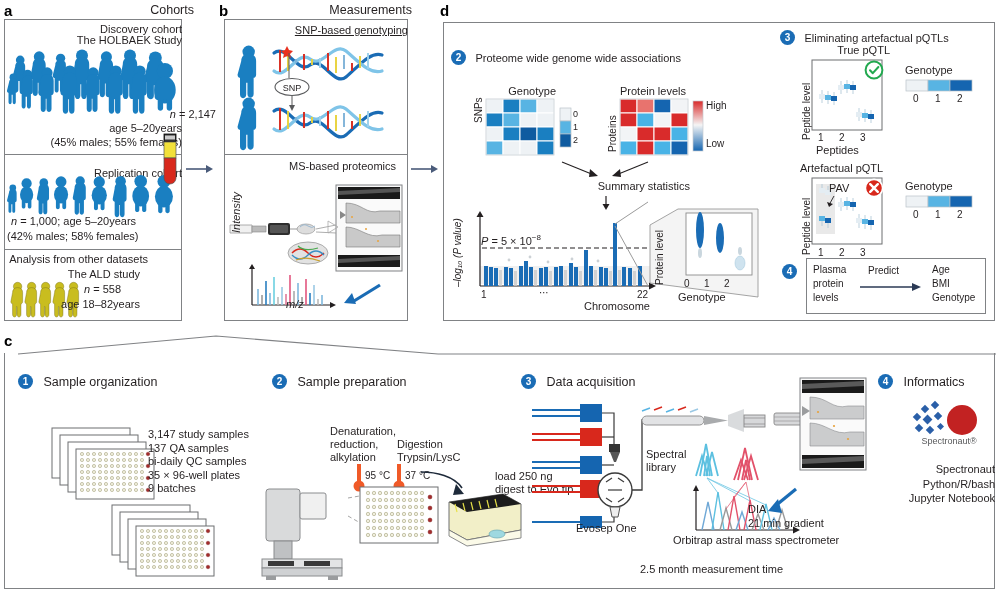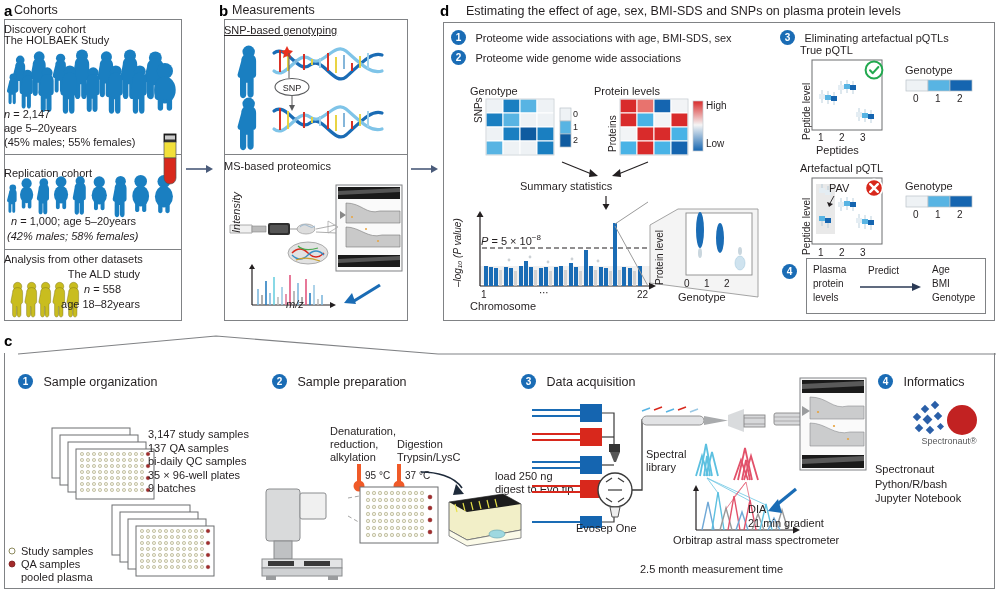--- a/index.html
+++ b/index.html
@@ -3,21 +3,21 @@
 <meta charset="utf-8">
 <style>
   html,body{margin:0;padding:0;background:#fff;}
   body{width:1000px;height:593px;position:relative;overflow:hidden;
        font-family:"Liberation Sans","DejaVu Sans",sans-serif;color:#231f20;}
   .fig{position:absolute;inset:0;}
   .abs{position:absolute;}
   .pl{font-weight:bold;font-size:15px;color:#000;}
   .ttl{font-size:12.5px;color:#231f20;}
   .box{border:1.1px solid #808285;box-sizing:border-box;}
-  .ctr{text-align:left;}
+  .ctr{text-align:right;}
   .num{display:inline-flex;align-items:center;justify-content:center;
        width:15px;height:15px;border-radius:50%;background:#1a6cb5;color:#fff;
        font-size:10px;font-weight:bold;vertical-align:middle;}
   .lbl{font-size:11px;}
   .sm{font-size:10px;}
   .xs{font-size:9px;}
   svg{display:block;overflow:visible;}
   .it{font-style:italic;}
 </style>
 </head>
@@ -152,21 +152,21 @@
             </g>
           <g transform="translate(150,-1) scale(0.72)">
               <circle cx="11" cy="9" r="9"></circle>
               <ellipse cx="11" cy="30" rx="12.5" ry="15"></ellipse>
               <path d="M3 40h6v10c0 2-1.5 3-3 3s-3-1-3-3zM13 40h6v10c0 2-1.5 3-3 3s-3-1-3-3z"></path>
             </g>
         </g>
       </svg>
     </div>
     <div class="abs lbl" style="left:7px;top:60px;"><span class="it">n</span> = 1,000; age 5–20years</div>
-    <div class="abs lbl" style="left:3px;top:75px;font-style:italic;">(42% males; 58% females)</div>
+    <div class="abs lbl" style="left:3px;top:75px;">(42% males; 58% females)</div>
   </div>
 
   <div class="abs" style="left:4px;top:250px;width:144px;height:71px;">
     <div class="ctr lbl" style="margin-top:3px;">Analysis from other datasets</div>
     <div class="abs lbl" style="right:8px;top:18px;">The ALD study</div>
     <div class="abs" style="left:6px;top:30px;">
       <svg width="80" height="40" viewBox="0 0 80 40">
         <g fill="#c9bd1f" stroke="#6b6412" stroke-width="0.7">
           <g transform="translate(2,2) scale(0.56)">
               <circle cx="10" cy="8" r="7.5"></circle>
@@ -359,28 +359,23 @@
   <div class="abs" style="left:411px;top:163px;">
     <svg width="28" height="12" viewBox="0 0 28 12">
       <line x1="0" y1="6" x2="21" y2="6" stroke="#4a5b7a" stroke-width="1.6"></line>
       <path d="M20 2l7 4-7 4z" fill="#4a5b7a"></path>
     </svg>
   </div>
 
   <div class="abs" style="left:440px;top:2px;">
     <span class="pl">d</span>
   </div>
-  <div class="abs ttl" style="left:466px;top:4px;">Estimating the effect of age, sex, BMI-SDS and SNPs on plasma protein levels</div>
 
   <div class="abs box" style="left:443px;top:22px;width:552px;height:299px;"></div>
 
-  <div class="abs" style="left:451px;top:28px;">
-    <span class="num">1</span>
-    <span class="lbl" style="margin-left:5px;">Proteome wide associations with age, BMI-SDS, sex</span>
-  </div>
 
   <div class="abs" style="left:451px;top:48px;">
     <span class="num">2</span>
     <span class="lbl" style="margin-left:5px;">Proteome wide genome wide associations</span>
   </div>
 
   <div class="abs ctr lbl" style="left:470px;top:85px;width:86px;">Genotype</div>
   <div class="abs sm" style="left:473px;top:123px;transform:rotate(-90deg);transform-origin:left top;">SNPs</div>
   <div class="abs" style="left:486px;top:99px;">
     <svg width="68" height="56" viewBox="0 0 68 56">
@@ -946,35 +941,20 @@
       </g>
     </svg>
   </div>
   <div class="abs lbl" style="left:148px;top:428px;line-height:13.5px;">
     <div>3,147 study samples</div>
     <div>137 QA samples</div>
     <div>bi-daily QC samples</div>
     <div>35 × 96-well plates</div>
     <div>9 batches</div>
   </div>
-  <div class="abs" style="left:8px;top:545px;">
-    <div style="display:flex;align-items:center;gap:5px;">
-      <svg width="8" height="8" viewBox="0 0 8 8">
-          <circle cx="4" cy="4" r="3" fill="#fff" stroke="#8d8a5e" stroke-width="1"></circle>
-        </svg>
-      <span class="lbl">Study samples</span>
-    </div>
-    <div style="display:flex;align-items:center;gap:5px;margin-top:1px;">
-      <svg width="8" height="8" viewBox="0 0 8 8">
-          <circle cx="4" cy="4" r="3" fill="#a32b2b" stroke="#7a1f1f" stroke-width="0.8"></circle>
-        </svg>
-      <span class="lbl">QA samples</span>
-    </div>
-    <div class="lbl" style="margin-left:13px;margin-top:1px;">pooled plasma</div>
-  </div>
 
   <div class="abs" style="left:272px;top:372px;">
     <span class="num">2</span>
     <span class="ttl" style="margin-left:6px;">Sample preparation</span>
   </div>
   <div class="abs lbl" style="left:330px;top:425px;line-height:13px;">
     <div>Denaturation,</div>
     <div>reduction,</div>
     <div>alkylation</div>
   </div>

